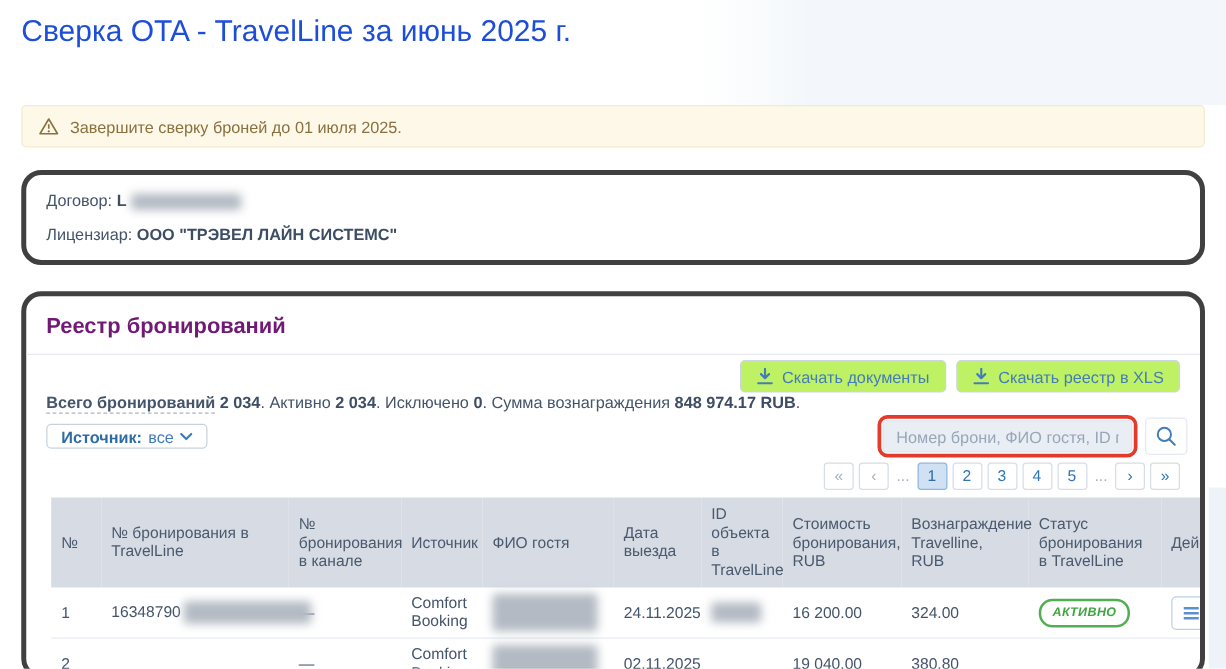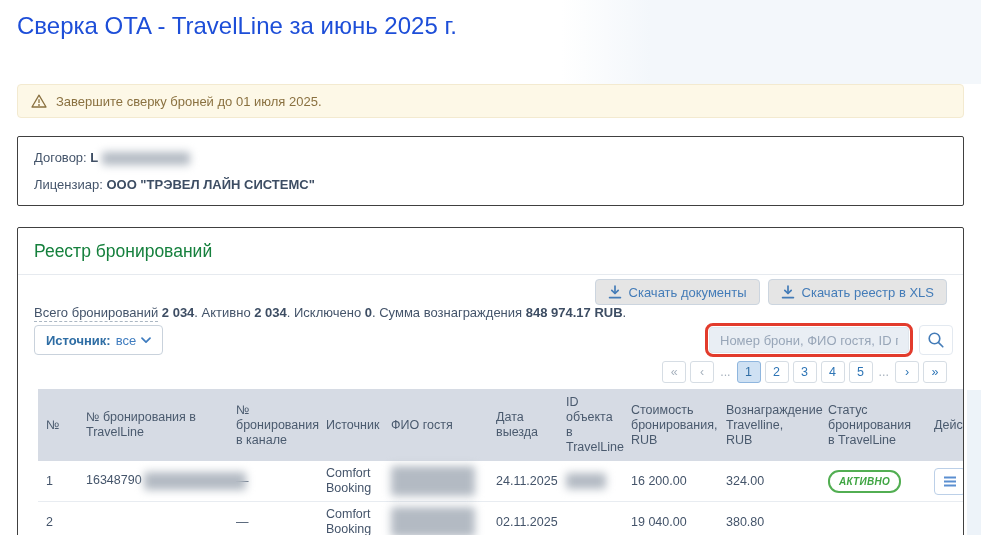--- a/index.html
+++ b/index.html
@@ -28,59 +28,60 @@
   }
 
   .banner {
     margin-top: 44px; height: 34px;
     background: #fdf8e7; border: 1px solid #f3ead0; border-radius: 4px;
     display: flex; align-items: center; gap: 9px; padding: 0 13px;
     color: #8a7140; font-size: 13px;
   }
 
   .card {
-    background: #fff; border: 1px solid #404040; border-radius: 2px;
+    background: #fff; border: 4px solid #404040; border-radius: 16px;
   }
   .info-card { margin-top: 18px; padding: 7px 16px; }
   .info-line { line-height: 27px; white-space: pre-wrap; font-size: 13px; }
   .b { font-weight: bold; color: #3d4d63; }
 
   .blur {
     display: inline-block; background: #b3bac3; border-radius: 2px;
     filter: blur(4px); vertical-align: middle;
   }
   .blur-contract { width: 88px; height: 13px; margin-left: 4px; }
   .blur-email { width: 148px; height: 14px; margin-left: 4px; }
   .blur-booking { width: 102px; height: 18px; margin-left: 2px; }
   .blur-guest { width: 84px; height: 30px; }
   .blur-objid { width: 40px; height: 16px; }
 
   .registry-card { margin-top: 21px; height: 310px; overflow: hidden; }
   .reg-header {
-    padding: 13px 16px 12px; font-size: 17.5px; color: #15803d;
+    padding: 13px 16px 12px; font-size: 17.5px; color: #701a75;
     border-bottom: 1px solid #e6eaef;
+    font-weight: bold;
   }
   .reg-body { padding: 0 10px 0 16px; }
 
   .btn-row { display: flex; justify-content: flex-end; gap: 8px; margin-top: 4px; padding-right: 6px; }
   .btn {
     height: 26px; display: inline-flex; align-items: center; gap: 7px;
     padding: 0 12px; border: 1px solid #ccd5df; border-radius: 4px;
-    background: #e5e5e5; color: #447cb8; font-size: 13px; cursor: pointer;
+    background: #bef264; color: #447cb8; font-size: 13px; cursor: pointer;
     font-family: inherit;
   }
 
   .summary { margin-top: 0; line-height: 16px; white-space: pre-wrap; font-size: 13px; }
-  .u-dash { border-bottom: 1px dashed #aab6c2; padding-bottom: 1px; }
+  .u-dash { border-bottom: 1px dashed #aab6c2; padding-bottom: 1px; font-weight: bold; }
 
   .filter-search-row {
     display: flex; justify-content: space-between; align-items: center; margin-top: 2px;
   }
   .source-btn {
-    height: 30px; display: inline-flex; align-items: center; gap: 5px;
+    height: 20px; display: inline-flex; align-items: center; gap: 5px;
     padding: 0 11px; border: 1px solid #c9d2dc; border-radius: 4px;
     background: #fff; font-size: 13px; cursor: pointer; font-family: inherit;
     color: #3f7cbf;
   }
   .source-btn .lbl { font-weight: bold; color: #2e6da4; }
 
   .search-group { display: flex; align-items: center; gap: 6px; }
   .red-box {
     border: 3px solid #e23b2c; border-radius: 8px; padding: 1px;
   }

